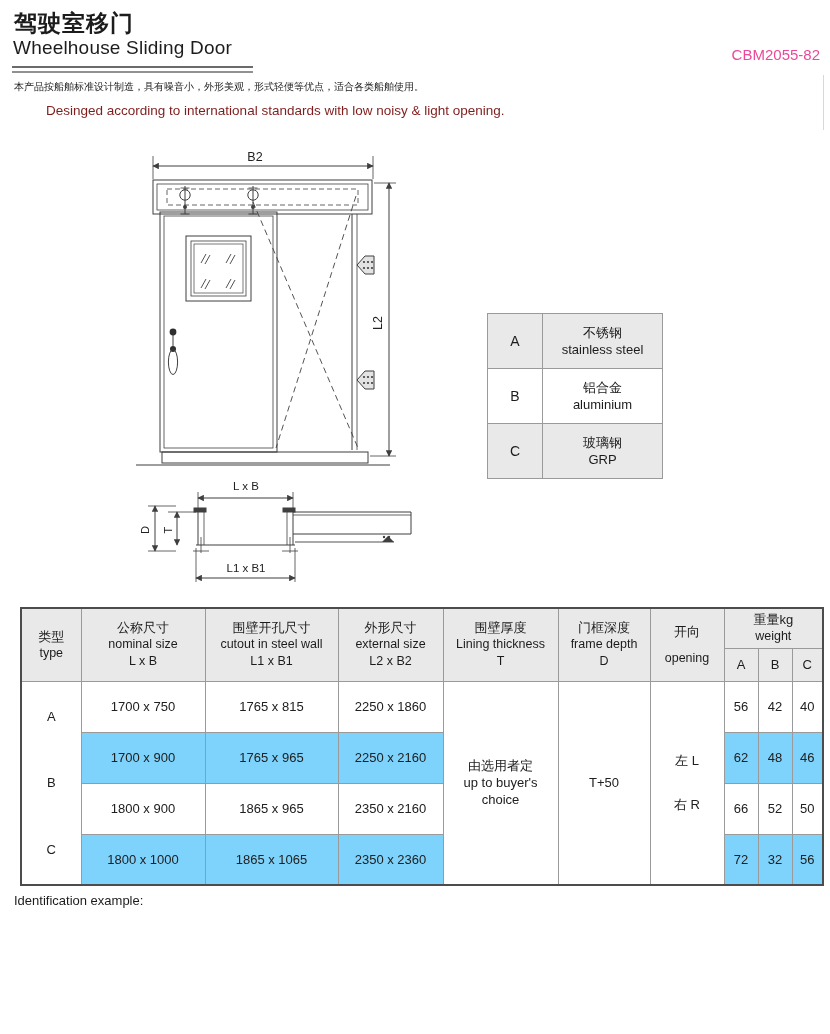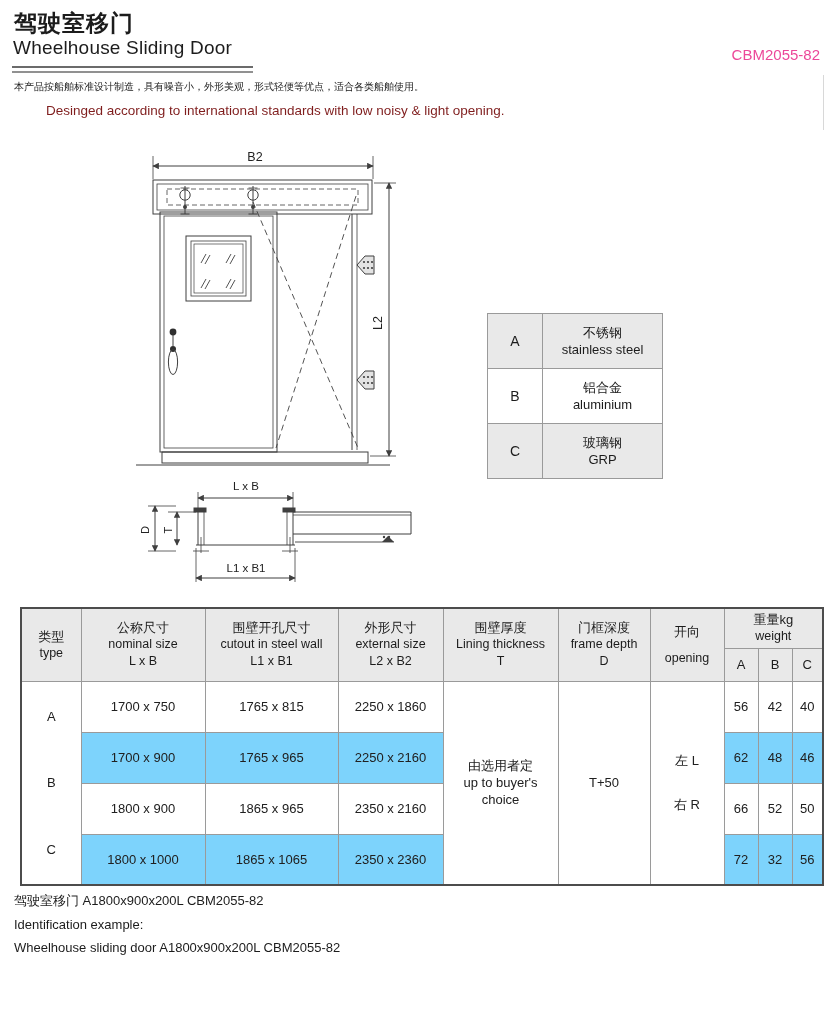--- a/index.html
+++ b/index.html
@@ -336,16 +336,14 @@
       <td class="g">1865 x 1065</td>
       <td class="g">2350 x 2360</td>
       <td class="g">72</td>
       <td class="g">32</td>
       <td class="g">56</td>
     </tr>
   </tbody>
 </table>
 
 <div class="abs footer">
-  <p>驾驶室移门 A1800x900x200L CBM2055-82</p>
   <p class="bold">Identification example:</p>
-  <p>Wheelhouse sliding door A1800x900x200L CBM2055-82</p>
 </div>
 
 </body></html>

